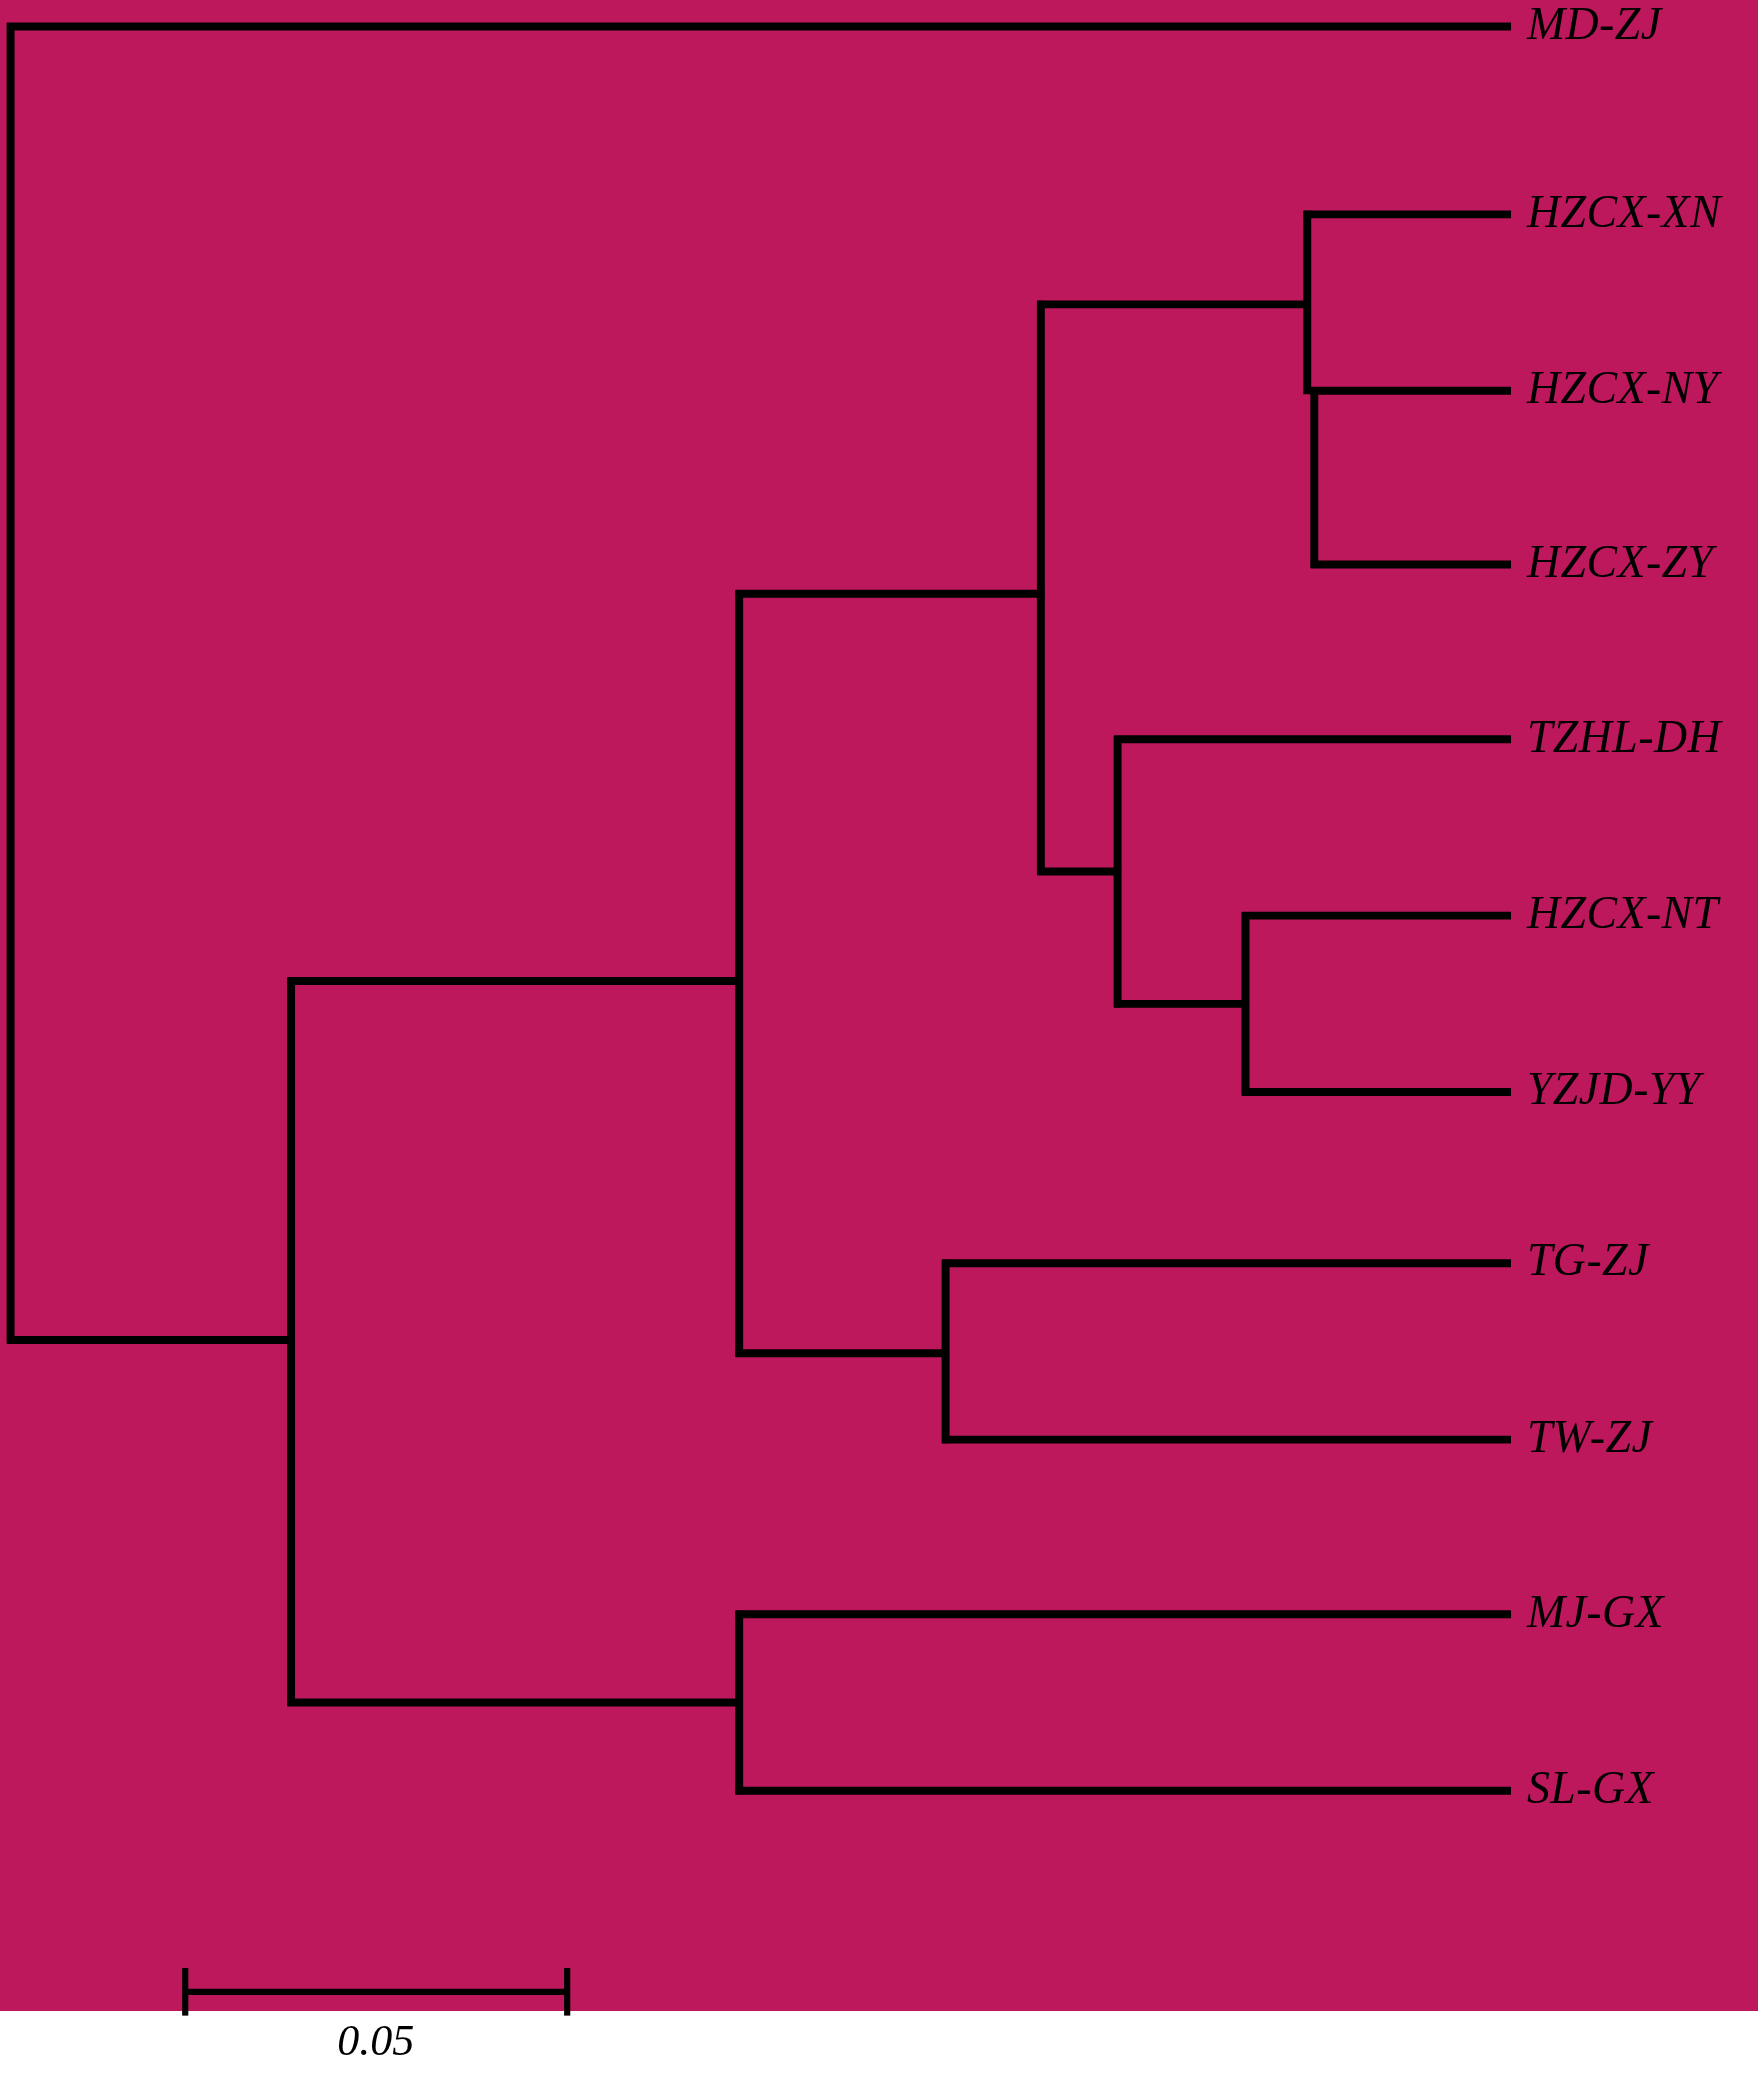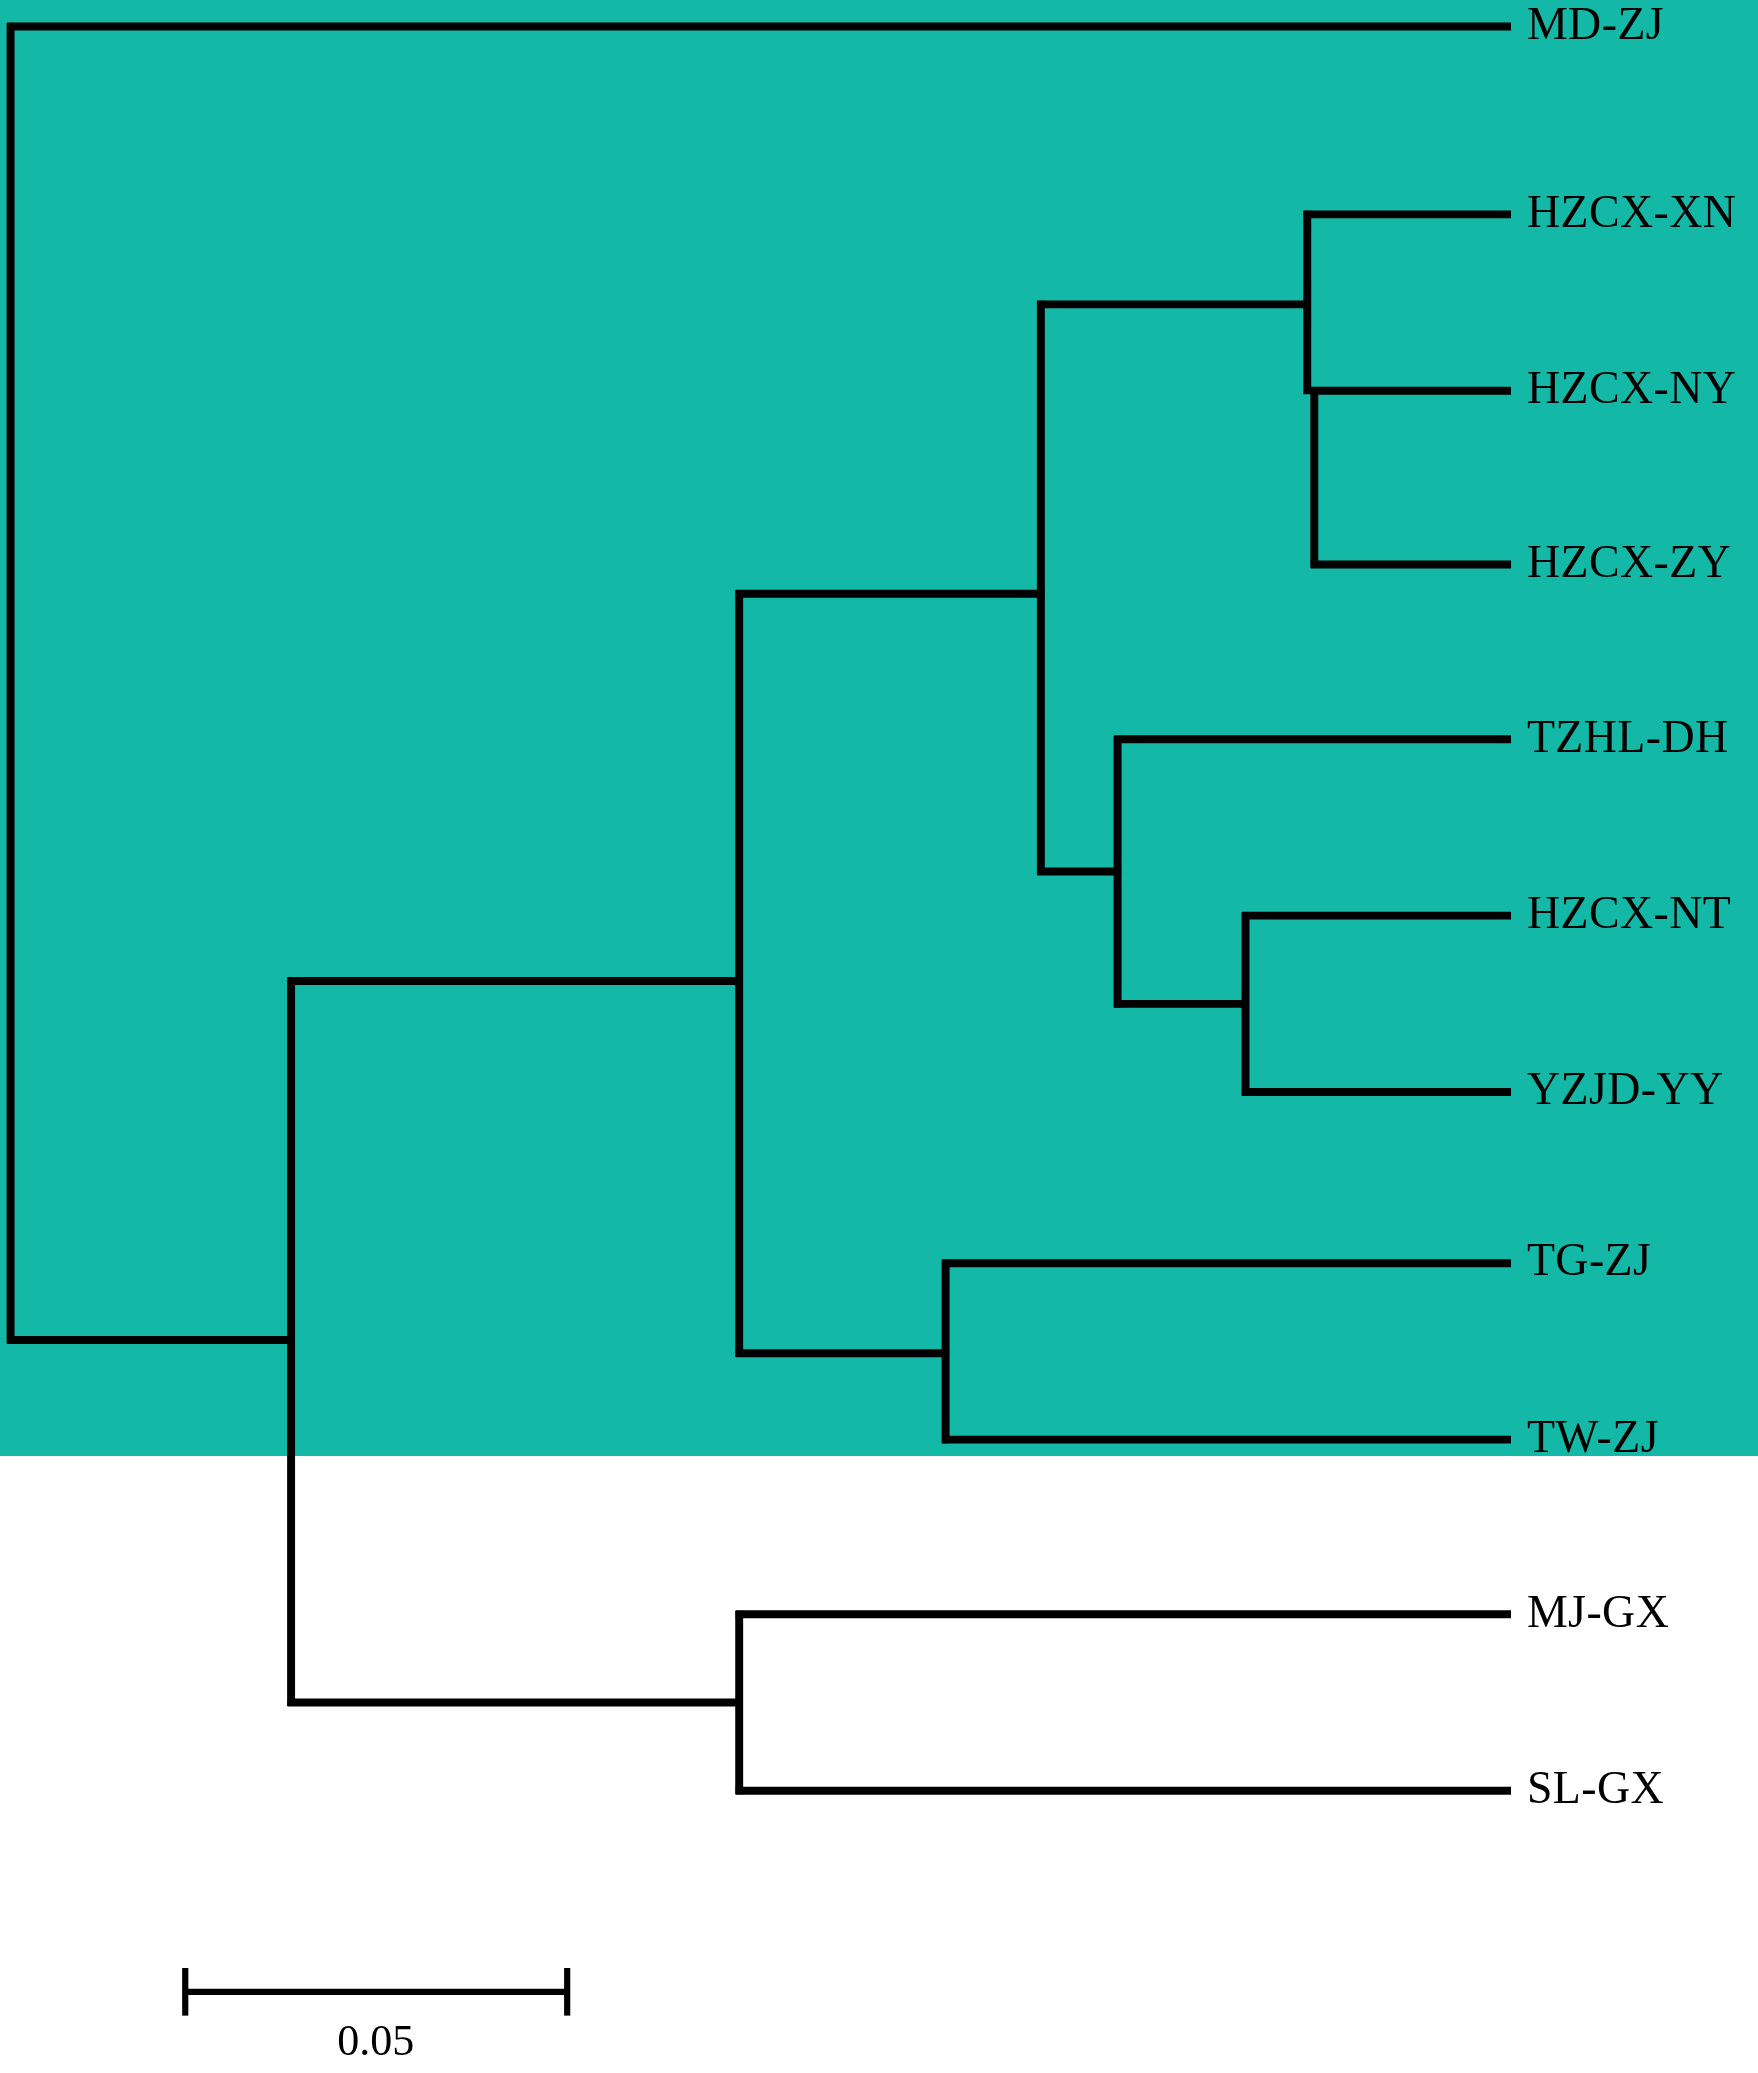--- a/index.html
+++ b/index.html
@@ -9,22 +9,23 @@
   }
   body {
     width: 1758px;
     height: 2073px;
     font-family: "Liberation Serif", "DejaVu Serif", serif;
     overflow: hidden;
   }
   #tree-figure {
     position: relative;
     width: 1758px;
-    height: 1456px;
-    background: #14b8a6;
+    height: 2011px;
+    background: #be185d;
+    font-style: italic;
   }
   svg#tree-canvas {
     position: absolute;
     top: 0;
     left: 0;
     width: 1758px;
     height: 2073px;
     display: block;
   }
   .branch {

